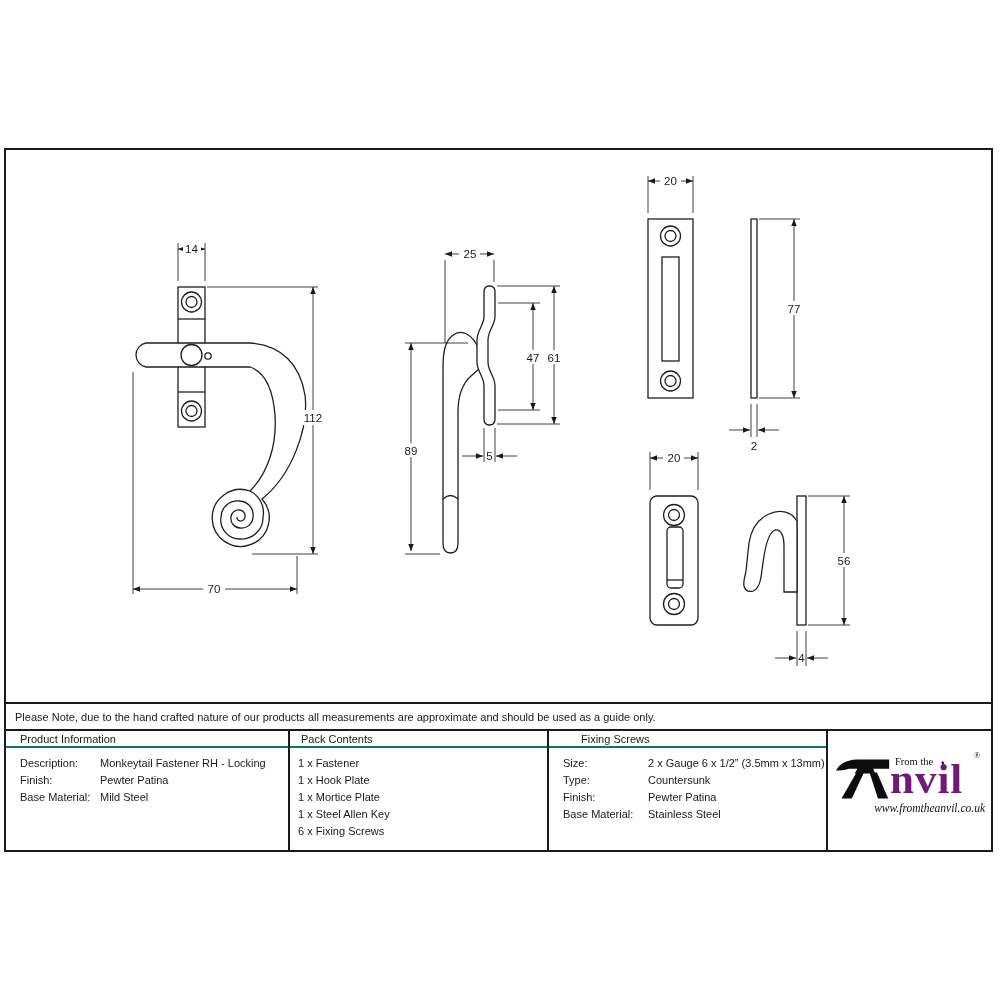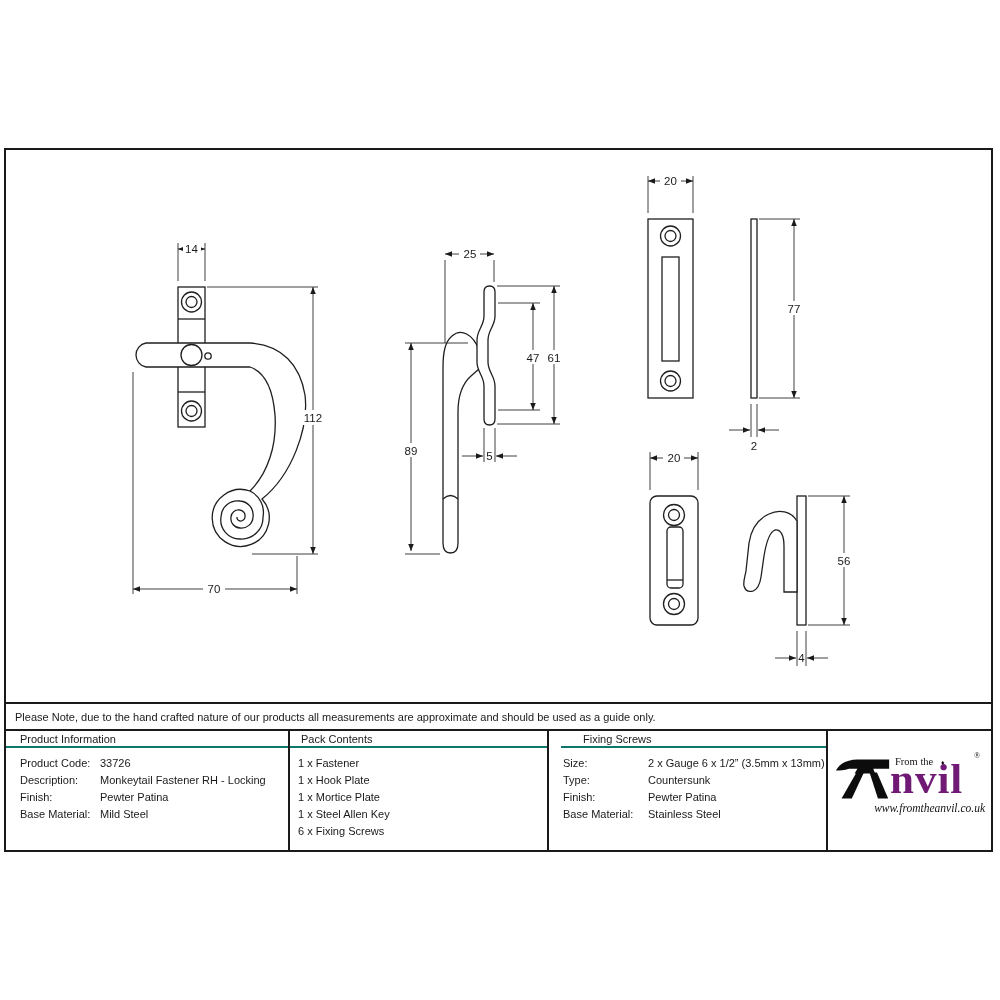--- a/index.html
+++ b/index.html
@@ -9,21 +9,21 @@
   .note-row{position:absolute;left:0;top:552px;width:985px;height:27px;border-top:2px solid #1a1a1a;box-sizing:border-box;display:flex;align-items:center;padding-left:9px;font-size:11px;}
   .spec-table{position:absolute;left:0;top:579px;width:985px;height:121px;border-top:2px solid #1a1a1a;box-sizing:border-box;}
   .col{position:absolute;top:0;height:100%;box-sizing:border-box;}
   .col1{left:0;width:282px;}
   .col2{left:282px;width:259px;border-left:2px solid #1a1a1a;}
   .col3{left:541px;width:279px;border-left:2px solid #1a1a1a;}
   .col4{left:820px;width:165px;border-left:2px solid #1a1a1a;}
   .col-header{height:17px;border-bottom:2px solid #0f766e;box-sizing:border-box;display:flex;align-items:center;font-size:11px;}
   .col1 .col-header{padding-left:14px;}
   .col2 .col-header{padding-left:11px;}
-  .col3 .col-header{padding-left:22px;margin-left:12px;}
+  .col3 .col-header{padding-left:32px;}
   .col-body{padding-top:7px;font-size:11px;line-height:17px;}
   .kv{display:flex;}
   .col1 .kv .k{width:80px;margin-left:14px;flex:none;}
   .col3 .kv .k{width:85px;margin-left:14px;flex:none;}
   .col2 .col-body div{padding-left:8px;}
   
   .logo-box{position:absolute;left:7px;top:22px;width:150px;height:72px;}
   .anvil-icon{position:absolute;left:0;top:3px;}
   .logo-fromthe{position:absolute;left:60px;top:3px;font-family:Liberation Serif, serif;font-size:10.5px;color:#111;}
   .logo-diamond{position:absolute;left:106px;top:6px;font-size:7px;color:#111;}
@@ -180,24 +180,20 @@
     <div class="note-row">
       <span>Please Note, due to the hand crafted nature of our products all measurements are approximate and should be used as a guide only.</span>
     </div>
 
     <div class="spec-table">
 
       <div class="col col1">
         <div class="col-header">Product Information</div>
         <div class="col-body">
           <div class="kv">
-            <span class="k">Product Code:</span>
-            <span class="v">33726</span>
-          </div>
-          <div class="kv">
             <span class="k">Description:</span>
             <span class="v">Monkeytail Fastener RH - Locking</span>
           </div>
           <div class="kv">
             <span class="k">Finish:</span>
             <span class="v">Pewter Patina</span>
           </div>
           <div class="kv">
             <span class="k">Base Material:</span>
             <span class="v">Mild Steel</span>

